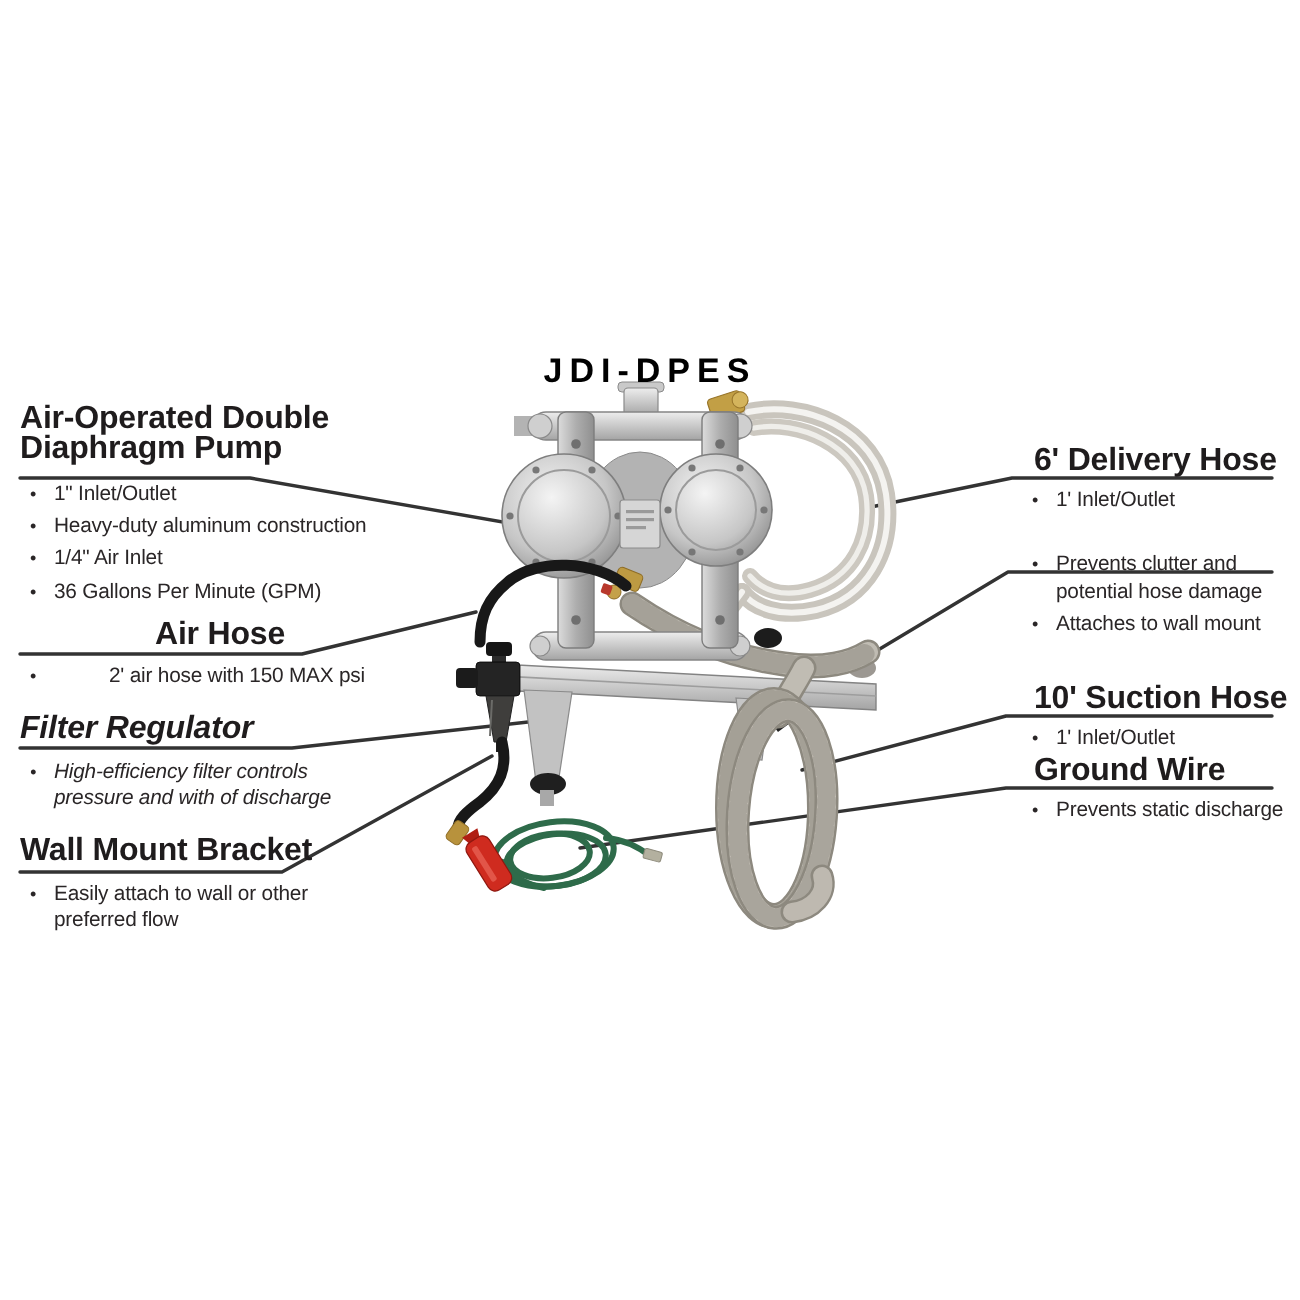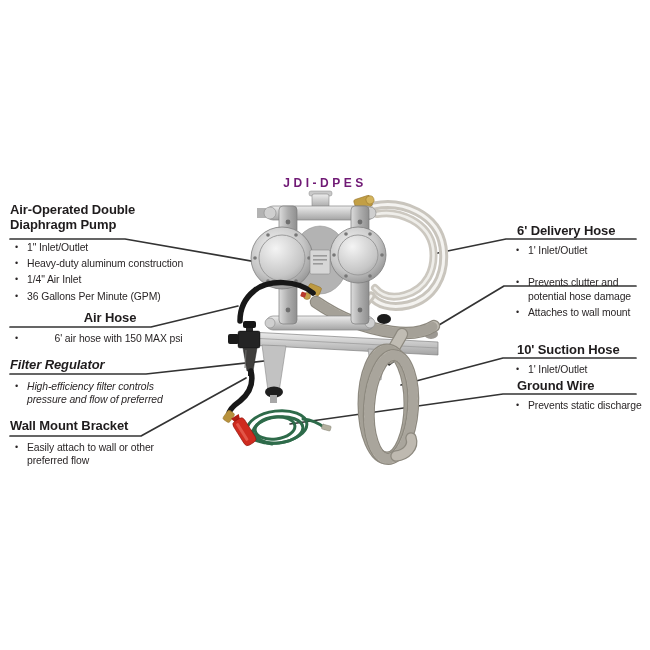--- a/index.html
+++ b/index.html
@@ -4,25 +4,25 @@
 <style>
   html,body{margin:0;padding:0;}
   body{
     width:650px;height:650px;background:#ffffff;position:relative;overflow:hidden;
     font-family:"Liberation Sans","DejaVu Sans",sans-serif;color:#231f20;
   }
   .stage{position:absolute;inset:0;}
   svg.layer{position:absolute;left:0;top:0;}
   .product-title{
     position:absolute;left:235px;top:176px;width:180px;text-align:center;
-    font-size:12px;font-weight:bold;letter-spacing:3.5px;color:#701a75;
+    font-size:17px;font-weight:bold;letter-spacing:3.5px;color:#000000;
   }
   .callout{position:absolute;}
   .callout h3{
-    margin:0;font-size:13px;line-height:14.5px;font-weight:bold;color:#1f1c1d;
+    margin:0;font-size:16px;line-height:14.5px;font-weight:bold;color:#1f1c1d;
     white-space:pre-line;letter-spacing:-0.1px;
   }
   .callout ul{list-style:none;margin:7px 0 0 0;padding:0 0 0 4px;}
   .callout.right ul{margin:5px 0 0 9px;}
   .callout.right h3{padding-left:15px;}
   .callout li{
     position:relative;padding-left:13px;font-size:10.4px;line-height:13.6px;
     margin-bottom:2.6px;letter-spacing:-0.1px;color:#2a2627;
   }
   .callout li::before{
@@ -191,28 +191,28 @@
       <li><span>1" Inlet/Outlet</span></li>
       <li><span>Heavy-duty aluminum construction</span></li>
       <li><span>1/4" Air Inlet</span></li>
       <li><span>36 Gallons Per Minute (GPM)</span></li>
     </ul>
   </div>
 
   <div class="callout left" style="left:10px;top:311px;width:200px;text-align:center;">
     <h3>Air Hose</h3>
     <ul style="margin-top:6px;">
-      <li><span>6' air hose with 150 MAX psi</span></li>
+      <li><span>2' air hose with 150 MAX psi</span></li>
     </ul>
   </div>
 
   <div class="callout left" style="left:10px;top:358px;width:172px;font-style:italic;">
     <h3>Filter Regulator</h3>
     <ul>
-      <li><span>High-efficiency filter controls pressure and flow of preferred</span></li>
+      <li><span>High-efficiency filter controls pressure and with of discharge</span></li>
     </ul>
   </div>
 
   <div class="callout left" style="left:10px;top:419px;width:148px;">
     <h3>Wall Mount Bracket</h3>
     <ul>
       <li><span>Easily attach to wall or other preferred flow</span></li>
     </ul>
   </div>
 

